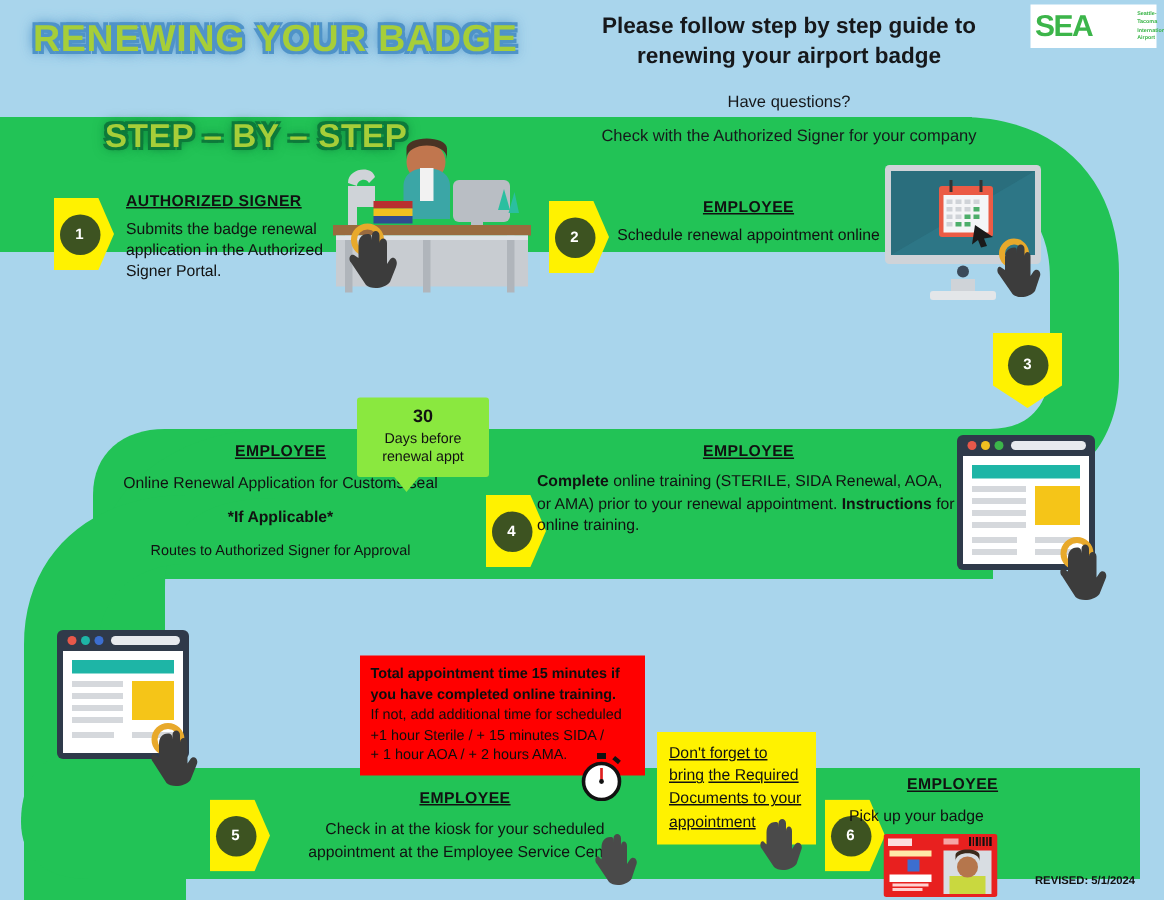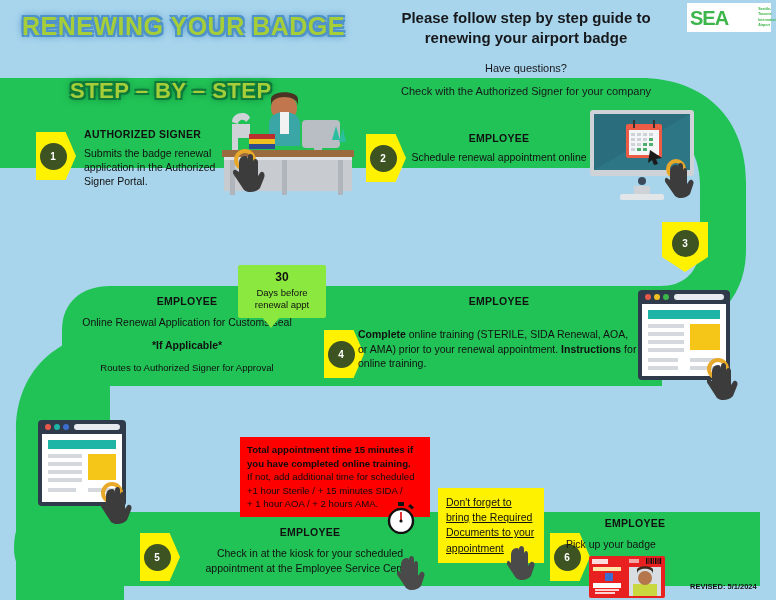--- a/index.html
+++ b/index.html
@@ -73,38 +73,38 @@
   .chip .dot{
     width:27px;height:27px;border-radius:50%;background:#3d5321;
     color:#fff;font-size:10px;font-weight:bold;
     display:flex;align-items:center;justify-content:center;
     margin-right:6px;
   }
   .chip.down .dot{margin-right:0;margin-bottom:7px;}
 
   
   .role{
-    font-size:10.5px;font-weight:bold;color:#111;
+    font-size:10.5px;font-weight:bold;color:#111;text-decoration:underline;
     text-align:center;letter-spacing:.3px;
   }
   .body{font-size:10.5px;color:#111;line-height:1.35;}
 
   .s1{position:absolute;left:84px;top:128px;width:160px;}
   .s1 .role{text-align:left;}
   .s1 .body{margin-top:6px;}
 
   .s2{position:absolute;left:404px;top:132px;width:190px;text-align:center;}
   .s2 .body{margin-top:6px;}
 
   .s4l{position:absolute;left:62px;top:295px;width:250px;text-align:center;}
   .s4l .body{margin-top:8px;line-height:1.45;}
   .s4l .b{font-weight:bold;}
 
   .s4r{position:absolute;left:358px;top:295px;width:282px;}
-  .s4r .body{margin-top:20px;line-height:1.4;}
+  .s4r .body{margin-top:7px;line-height:1.4;}
   .s4r b{font-weight:bold;}
 
   .s5{position:absolute;left:190px;top:526px;width:240px;text-align:center;}
   .s5 .body{margin-top:8px;line-height:1.4;}
 
   .s6{position:absolute;left:560px;top:517px;width:150px;}
   .s6 .role{text-align:center;}
   .s6 .body{margin-top:8px;text-align:left;padding-left:6px;}
 
   

